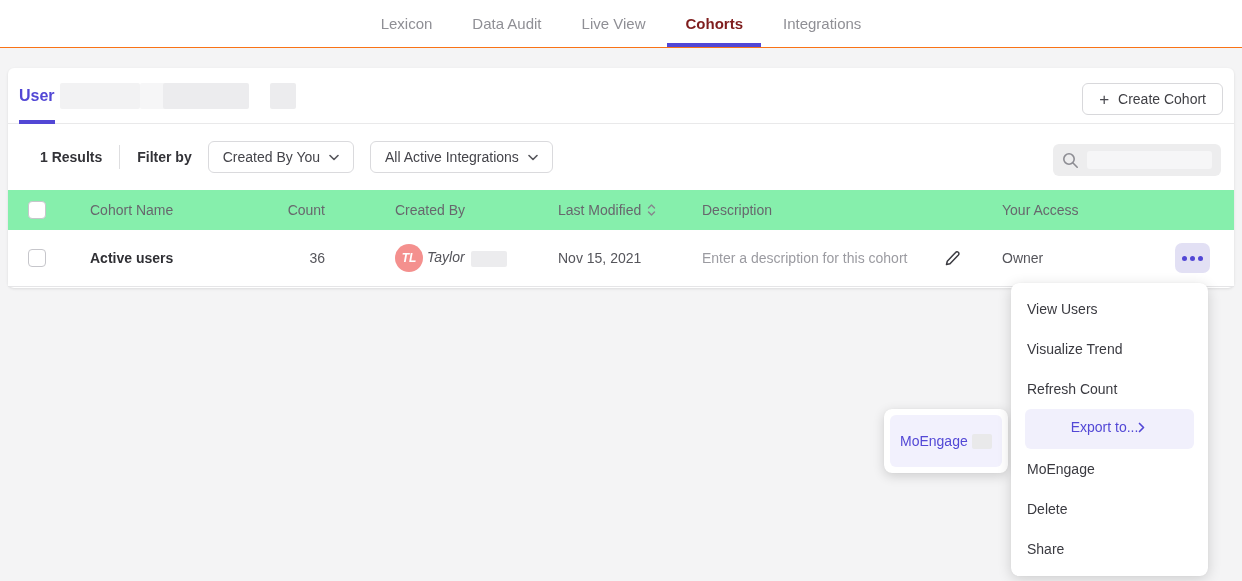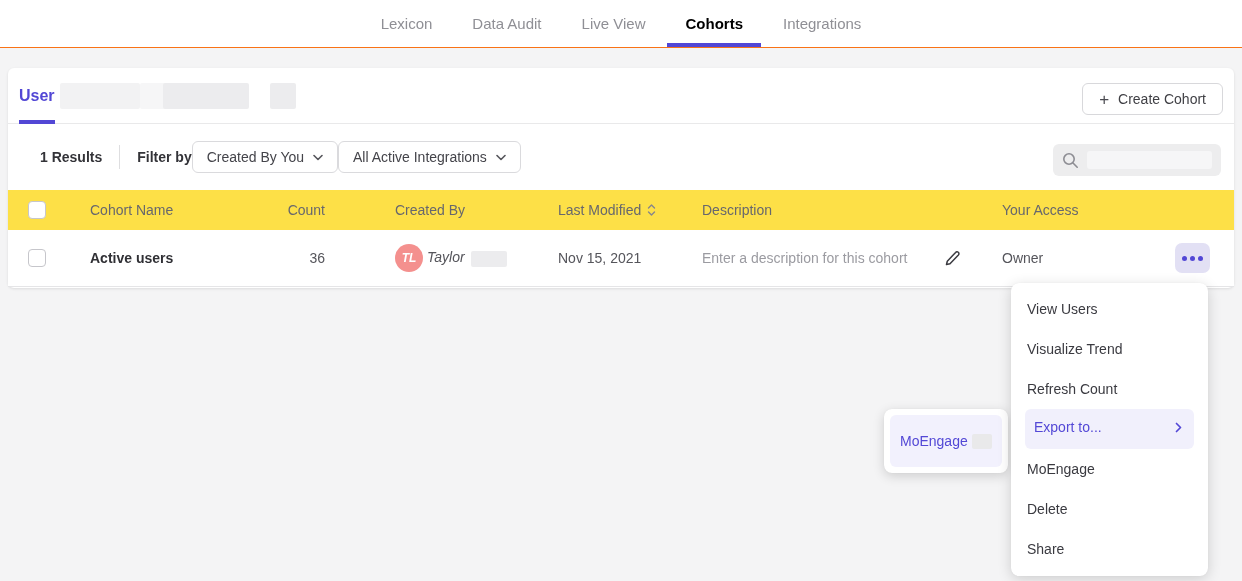--- a/index.html
+++ b/index.html
@@ -15,21 +15,21 @@
   
   .topnav {
     position:absolute; top:0; left:0; right:0; height:48px;
     background:#fff; border-bottom:1px solid #f97316;
     display:flex; justify-content:center; align-items:stretch;
   }
   .nav-tab {
     position:relative; display:flex; align-items:center;
     padding:0 20px; font-size:15px; color:#8f8f95; cursor:pointer;
   }
-  .nav-tab.active { color:#000000; font-weight:700; }
+  .nav-tab.active { color:#7f1d1d; font-weight:700; }
   .nav-tab.active::after {
     content:""; position:absolute; left:2px; right:2px; bottom:0;
     height:4px; background:#5247d5;
   }
 
   
   .page-card {
     position:absolute; left:8px; right:8px; top:68px; height:220px;
     background:#fff; border-radius:6px;
     box-shadow:0 1px 3px rgba(0,0,0,0.10);
@@ -63,41 +63,41 @@
 
   
   .filter-row {
     position:relative; height:66px;
     display:flex; align-items:center; padding-left:32px;
   }
   .results-label { font-size:14px; font-weight:700; color:#333338; }
   .v-divider { width:1px; height:24px; background:#dedee0; margin:0 17px; }
   .filterby-label { font-size:14px; font-weight:700; color:#333338; }
   .filter-pill {
-    height:32px; padding:0 14px;
+    height:32px; margin-left:16px; padding:0 14px;
     border:1px solid #dadadd; border-radius:6px; background:#fff;
     display:flex; align-items:center; gap:9px;
     font-size:14px; color:#44444a; cursor:pointer;
   }
   .search-box {
     position:absolute; right:13px; top:20px; width:168px; height:32px;
     background:#ededee; border-radius:6px;
     display:flex; align-items:center; gap:8px; padding:0 9px;
     cursor:text;
   }
   .search-redacted { flex:1; height:18px; background:#f6f6f7; border-radius:3px; }
 
   
   .grid-cols {
     display:grid;
     grid-template-columns:82px 162px 73px 233px 144px 300px 1fr;
     align-items:center;
   }
   .table-header {
-    height:40px; background:#fde047;
+    height:40px; background:#86efac;
     font-size:14px; color:#67676d;
   }
   .cell-cb { padding-left:20px; }
   .checkbox {
     width:18px; height:18px; background:#fff;
     border:1px solid #c6c6cb; border-radius:4px; cursor:pointer;
   }
   .col-right { text-align:right; }
   .pad62 { padding-left:62px;margin-left:8px; }
   .hdr-modified { display:flex; align-items:center; gap:6px; }
@@ -133,21 +133,21 @@
     box-shadow:0 3px 14px rgba(0,0,0,0.16), 0 0 1px rgba(0,0,0,0.08);
     z-index:20;
   }
   .menu-item {
     height:40px; display:flex; align-items:center;
     padding:0 16px; font-size:14px; color:#3a3a40; cursor:pointer;
   }
   .menu-item.highlighted {
     margin:0 14px; padding:0 12px 4px 9px; border-radius:6px;
     background:#f1f0fc; color:#5348d6;
-    justify-content:space-between;
+    justify-content:center;
   }
 
   
   .submenu {
     position:absolute; left:884px; top:409px; width:124px;
     background:#fff; border-radius:8px; padding:6px;
     box-shadow:0 3px 12px rgba(0,0,0,0.16), 0 0 1px rgba(0,0,0,0.08);
     z-index:19;
   }
   .submenu-item {

